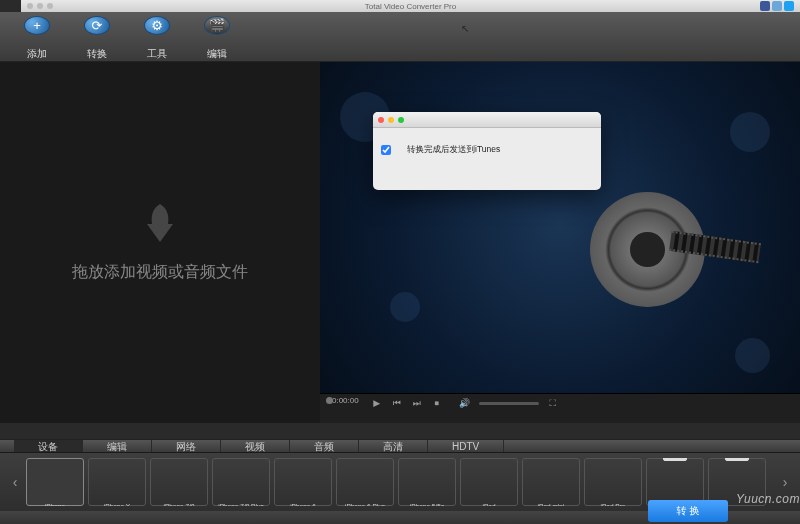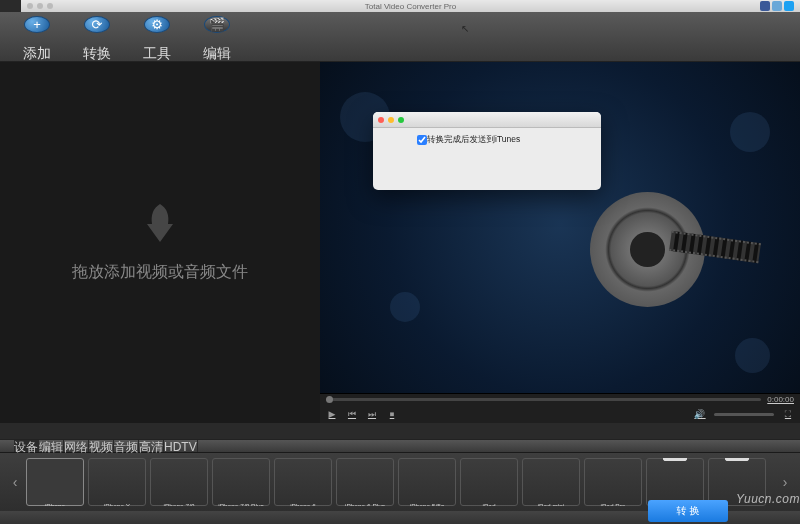--- a/index.html
+++ b/index.html
@@ -8,53 +8,53 @@
 .titlebar { height: 12px; background: linear-gradient(#e8e8e8, #d0d0d0); display: flex; align-items: center; padding: 0 6px; position: relative; margin-left: 21px; }
 .traffic { display: flex; gap: 4px; }
 .tl { width: 6px; height: 6px; border-radius: 50%; background: #bbb; }
 .title { position: absolute; left: 0; right: 0; text-align: center; font-size: 8px; color: #666; }
 .social { position: absolute; right: 6px; display: flex; gap: 2px; }
 .sicon { width: 10px; height: 10px; border-radius: 2px; }
 
 .toolbar { height: 50px; background: linear-gradient(180deg, #5a5a5a, #3a3a3a); display: flex; gap: 22px; padding: 4px 18px 0; border-bottom: 1px solid #222; }
 .tbtn { display: flex; flex-direction: column; align-items: center; width: 38px; cursor: pointer; }
 .tbtn-icon { width: 26px; height: 26px; border-radius: 50%; background: radial-gradient(circle at 30% 30%, #6ab0e8, #1a5a9a); border: 1px solid #1a4a7a; display: flex; align-items: center; justify-content: center; font-size: 13px; color: #fff; }
-.tbtn-label { font-size: 14px; color: #ddd; margin-top: 12px; }
+.tbtn-label { font-size: 10px; color: #ddd; margin-top: 12px; }
 
 .main { display: flex; height: 361px; }
 .drop { width: 320px; background: #1a1a1a; display: flex; flex-direction: column; align-items: center; justify-content: center; }
 .drop-arrow { width: 40px; height: 50px; margin-bottom: 10px; opacity: 0.4; }
 .drop-text { font-size: 16px; color: #888; }
 
 .preview { flex: 1; background: radial-gradient(circle at 50% 45%, #1a3555 0%, #0a1a30 55%, #050d18 100%); position: relative; display: flex; align-items: center; justify-content: center; }
 .reel { position: absolute; right: 95px; top: 130px; width: 115px; height: 115px; border-radius: 50%; background: radial-gradient(circle, #888 0%, #555 45%, #333 48%, #666 52%, #444 100%); }
 .reel::before { content: ''; position: absolute; inset: 35%; border-radius: 50%; background: #222; }
 .film { position: absolute; right: 40px; top: 175px; width: 90px; height: 20px; background: repeating-linear-gradient(90deg, #333 0 4px, #111 4px 8px); transform: rotate(8deg); border-top: 2px dotted #555; border-bottom: 2px dotted #555; }
 .bokeh { position: absolute; border-radius: 50%; background: rgba(100,160,220,0.12); }
 
 .prefs { position: absolute; left: 373px; top: 112px; width: 228px; height: 78px; background: #ececec; border-radius: 5px; box-shadow: 0 8px 24px rgba(0,0,0,0.5); overflow: hidden; }
 .prefs-tb { height: 16px; background: linear-gradient(#f2f2f2, #d8d8d8); display: flex; align-items: center; padding: 0 5px; position: relative; border-bottom: 1px solid #bbb; }
 .prefs-tb .traffic .tl:nth-child(1){background:#ff5f56}.prefs-tb .traffic .tl:nth-child(2){background:#ffbd2e}.prefs-tb .traffic .tl:nth-child(3){background:#27c93f}
 .prefs-title { position: absolute; left: 0; right: 0; text-align: center; font-size: 8px; color: #444; }
-.prefs-body { padding: 6px 8px; display: flex; align-items: center; gap: 0; margin-left: 36px; }
+.prefs-body { padding: 16px 8px; display: flex; align-items: center; gap: 16px; }
 .prefs-body input { accent-color: #2a7fff; width: 10px; height: 10px; }
 .prefs-body label { font-size: 8.5px; color: #222; }
 
-.player { height: 30px; background: #1f1f1f; position: absolute; left: 320px; right: 0; bottom: 101px; display: flex; flex-direction: column; border-top: 1px solid #000; text-decoration: underline; }
+.player { height: 30px; background: #1f1f1f; position: absolute; left: 320px; right: 0; bottom: 101px; display: flex; flex-direction: row; border-top: 1px solid #000; }
 .prog { height: 12px; display: flex; align-items: center; padding: 0 6px; gap: 6px; }
 .prog-bar { flex: 1; height: 3px; background: #444; border-radius: 2px; position: relative; }
 .prog-knob { position: absolute; left: 0; top: -2px; width: 7px; height: 7px; border-radius: 50%; background: #777; }
 .prog-time { font-size: 8px; color: #aaa; }
 .ctrls { height: 18px; display: flex; align-items: center; padding: 0 6px; gap: 8px; }
 .pbtn { width: 12px; height: 12px; color: #999; font-size: 9px; display: flex; align-items: center; justify-content: center; cursor: pointer; }
 .ctrls .spacer { flex: 1; }
 .vol { width: 60px; height: 3px; background: #555; border-radius: 2px; }
 
 .tabs { position: absolute; bottom: 71px; left: 0; right: 0; height: 14px; background: linear-gradient(180deg, #555, #3a3a3a); display: flex; padding-left: 14px; border-top: 1px solid #222; border-bottom: 1px solid #1a1a1a; }
-.tab { padding: 0 0; font-size: 12px; color: #ccc; line-height: 14px; border-right: 1px solid #2a2a2a; cursor: pointer; }
+.tab { padding: 0 24px; font-size: 10px; color: #ccc; line-height: 14px; border-right: 1px solid #2a2a2a; cursor: pointer; }
 .tab.active { background: #2a2a2a; }
 
 .devices { position: absolute; bottom: 13px; left: 0; right: 0; height: 58px; background: linear-gradient(180deg, #3e3e3e, #2e2e2e); display: flex; align-items: center; padding: 0 4px; }
 .scroll-btn { width: 22px; height: 40px; display: flex; align-items: center; justify-content: center; color: #999; font-size: 14px; cursor: pointer; }
 .dev-list { flex: 1; display: flex; gap: 4px; overflow: hidden; }
 .dev { width: 58px; height: 48px; border: 1px solid #555; border-radius: 3px; display: flex; flex-direction: column; align-items: center; justify-content: center; cursor: pointer; gap: 44px; }
 .dev.sel { border-color: #888; background: #3a3a3a; }
 .dev-icon { width: 16px; height: 24px; border: 1.5px solid #ddd; border-radius: 2px; margin-bottom: 2px; position: relative; }
 .dev-icon.tablet { width: 20px; height: 24px; }
 .dev-icon.tv { width: 24px; height: 18px; border-radius: 2px; background: #ddd; color: #333; font-size: 8px; font-weight: bold; display: flex; align-items: center; justify-content: center; }

